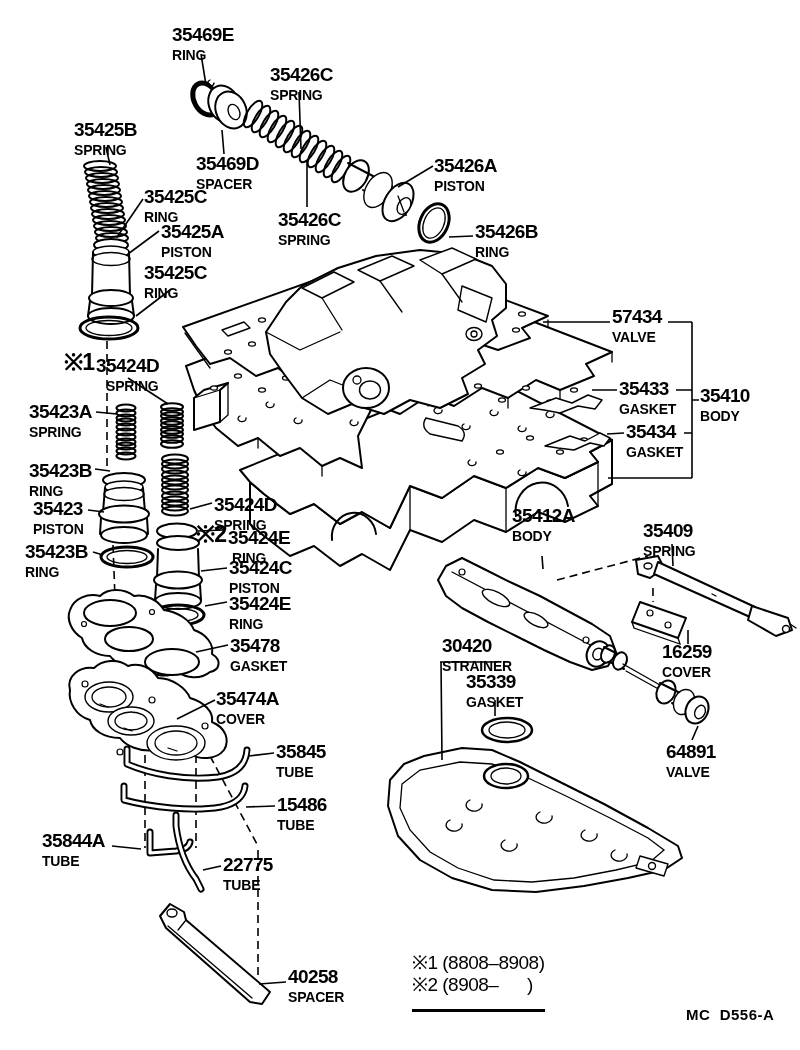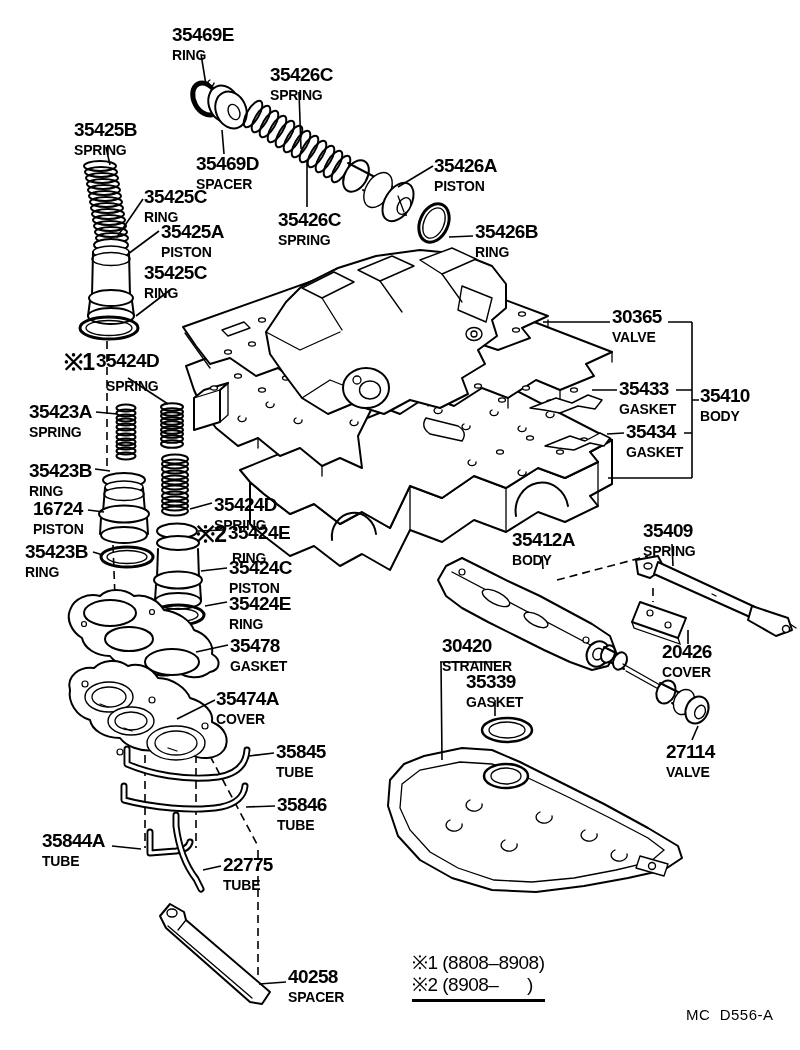--- a/index.html
+++ b/index.html
@@ -1,29 +1,29 @@
 <!DOCTYPE html>
 <html><head>
 <meta charset="utf-8">
 <style>
   html,body{margin:0;padding:0;background:#fff;}
   .stage{position:relative;width:800px;height:1050px;background:#fff;overflow:hidden;
          font-family:"Liberation Sans",sans-serif;color:#000;}
   svg{position:absolute;left:0;top:0;}
   .callout{position:absolute;font-weight:700;}
-  .num-row{display:flex;align-items:center;gap:2px;}
+  .num-row{display:flex;align-items:flex-end;gap:2px;}
   .prefix{font-size:23px;letter-spacing:-1px;}
   .prefix:empty{display:none;}
   .num{font-size:19px;letter-spacing:-0.6px;white-space:nowrap;}
   .sub{font-size:14px;letter-spacing:-0.2px;margin-top:1px;white-space:nowrap;}
   .sub:empty{display:none;}
   .footnotes{position:absolute;font-weight:400;}
   .fline{font-size:19px;letter-spacing:-0.5px;white-space:pre;line-height:1.15;}
-  .fline.ul{border-bottom:3px solid #000;padding-bottom:3px;}
-  .doccode{position:absolute;font-weight:400;font-size:15px;letter-spacing:.5px;white-space:pre;}
+  .fline.ul{border-bottom:3px solid #000;padding-bottom:13px;}
+  .doccode{position:absolute;font-weight:700;font-size:15px;letter-spacing:.5px;white-space:pre;}
   
   .fw{fill:#fff;stroke:#000;stroke-width:2;stroke-linejoin:round;}
   .fwt{fill:#fff;stroke:#000;stroke-width:1.4;stroke-linejoin:round;}
   .ln{fill:none;stroke:#000;stroke-width:2;stroke-linecap:round;stroke-linejoin:round;}
   .lnt{fill:none;stroke:#000;stroke-width:1.3;stroke-linecap:round;}
   .coil{fill:none;stroke:#000;stroke-width:2;}
   .lead{fill:none;stroke:#000;stroke-width:1.6;}
   .dash{fill:none;stroke:#000;stroke-width:1.6;stroke-dasharray:8 5;}
   .pipe{fill:none;stroke:#000;stroke-width:7;stroke-linecap:round;stroke-linejoin:round;}
   .pipein{fill:none;stroke:#fff;stroke-width:3.2;stroke-linecap:round;stroke-linejoin:round;}
@@ -450,21 +450,21 @@
     <div class="sub">RING</div>
   </div>
   <div class="callout" style="left:144px;top:262px">
     <div class="num-row">
         <span class="num">35425C</span>
       </div>
     <div class="sub">RING</div>
   </div>
   <div class="callout" style="left:612px;top:306px">
     <div class="num-row">
-        <span class="num">30365</span>
+        <span class="num">57434</span>
       </div>
     <div class="sub">VALVE</div>
   </div>
   <div class="callout" style="left:64px;top:345px">
     <div class="num-row">
         <span class="prefix">※1</span>
         <span class="num">35424D</span>
       </div>
     <div class="sub" style="margin-left:42px">SPRING</div>
   </div>
@@ -493,21 +493,21 @@
     <div class="sub">GASKET</div>
   </div>
   <div class="callout" style="left:29px;top:460px">
     <div class="num-row">
         <span class="num">35423B</span>
       </div>
     <div class="sub">RING</div>
   </div>
   <div class="callout" style="left:33px;top:498px">
     <div class="num-row">
-        <span class="num">16724</span>
+        <span class="num">35423</span>
       </div>
     <div class="sub">PISTON</div>
   </div>
   <div class="callout" style="left:214px;top:494px">
     <div class="num-row">
         <span class="num">35424D</span>
       </div>
     <div class="sub">SPRING</div>
   </div>
   <div class="callout" style="left:196px;top:517px">
@@ -534,21 +534,21 @@
         <span class="num">35424E</span>
       </div>
     <div class="sub">RING</div>
   </div>
   <div class="callout" style="left:230px;top:635px">
     <div class="num-row">
         <span class="num">35478</span>
       </div>
     <div class="sub">GASKET</div>
   </div>
-  <div class="callout" style="left:512px;top:529px">
+  <div class="callout" style="left:512px;top:505px">
     <div class="num-row">
         <span class="num">35412A</span>
       </div>
     <div class="sub">BODY</div>
   </div>
   <div class="callout" style="left:643px;top:520px">
     <div class="num-row">
         <span class="num">35409</span>
       </div>
     <div class="sub">SPRING</div>
@@ -560,45 +560,45 @@
     <div class="sub">STRAINER</div>
   </div>
   <div class="callout" style="left:466px;top:671px">
     <div class="num-row">
         <span class="num">35339</span>
       </div>
     <div class="sub">GASKET</div>
   </div>
   <div class="callout" style="left:662px;top:641px">
     <div class="num-row">
-        <span class="num">20426</span>
+        <span class="num">16259</span>
       </div>
     <div class="sub">COVER</div>
   </div>
   <div class="callout" style="left:216px;top:688px">
     <div class="num-row">
         <span class="num">35474A</span>
       </div>
     <div class="sub">COVER</div>
   </div>
   <div class="callout" style="left:666px;top:741px">
     <div class="num-row">
-        <span class="num">27114</span>
+        <span class="num">64891</span>
       </div>
     <div class="sub">VALVE</div>
   </div>
   <div class="callout" style="left:276px;top:741px">
     <div class="num-row">
         <span class="num">35845</span>
       </div>
     <div class="sub">TUBE</div>
   </div>
   <div class="callout" style="left:277px;top:794px">
     <div class="num-row">
-        <span class="num">35846</span>
+        <span class="num">15486</span>
       </div>
     <div class="sub">TUBE</div>
   </div>
   <div class="callout" style="left:42px;top:830px">
     <div class="num-row">
         <span class="num">35844A</span>
       </div>
     <div class="sub">TUBE</div>
   </div>
   <div class="callout" style="left:223px;top:854px">

